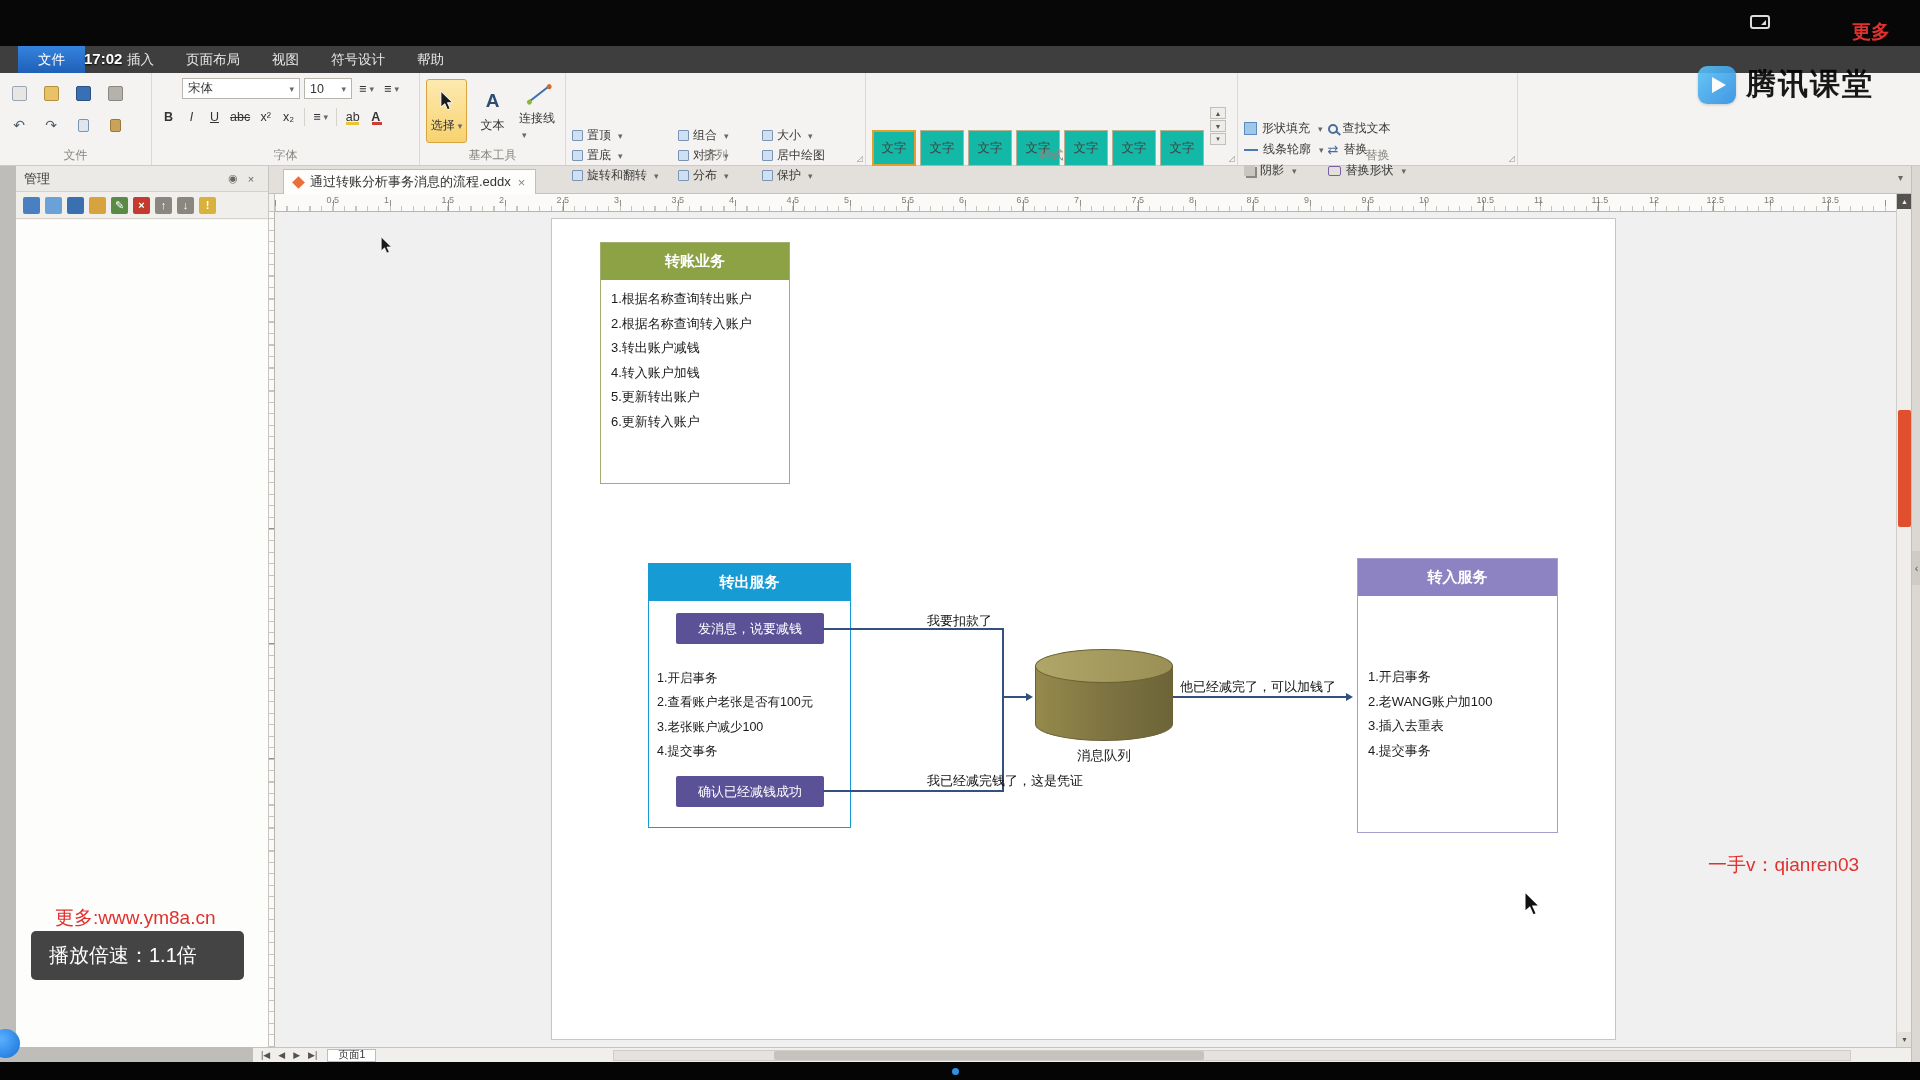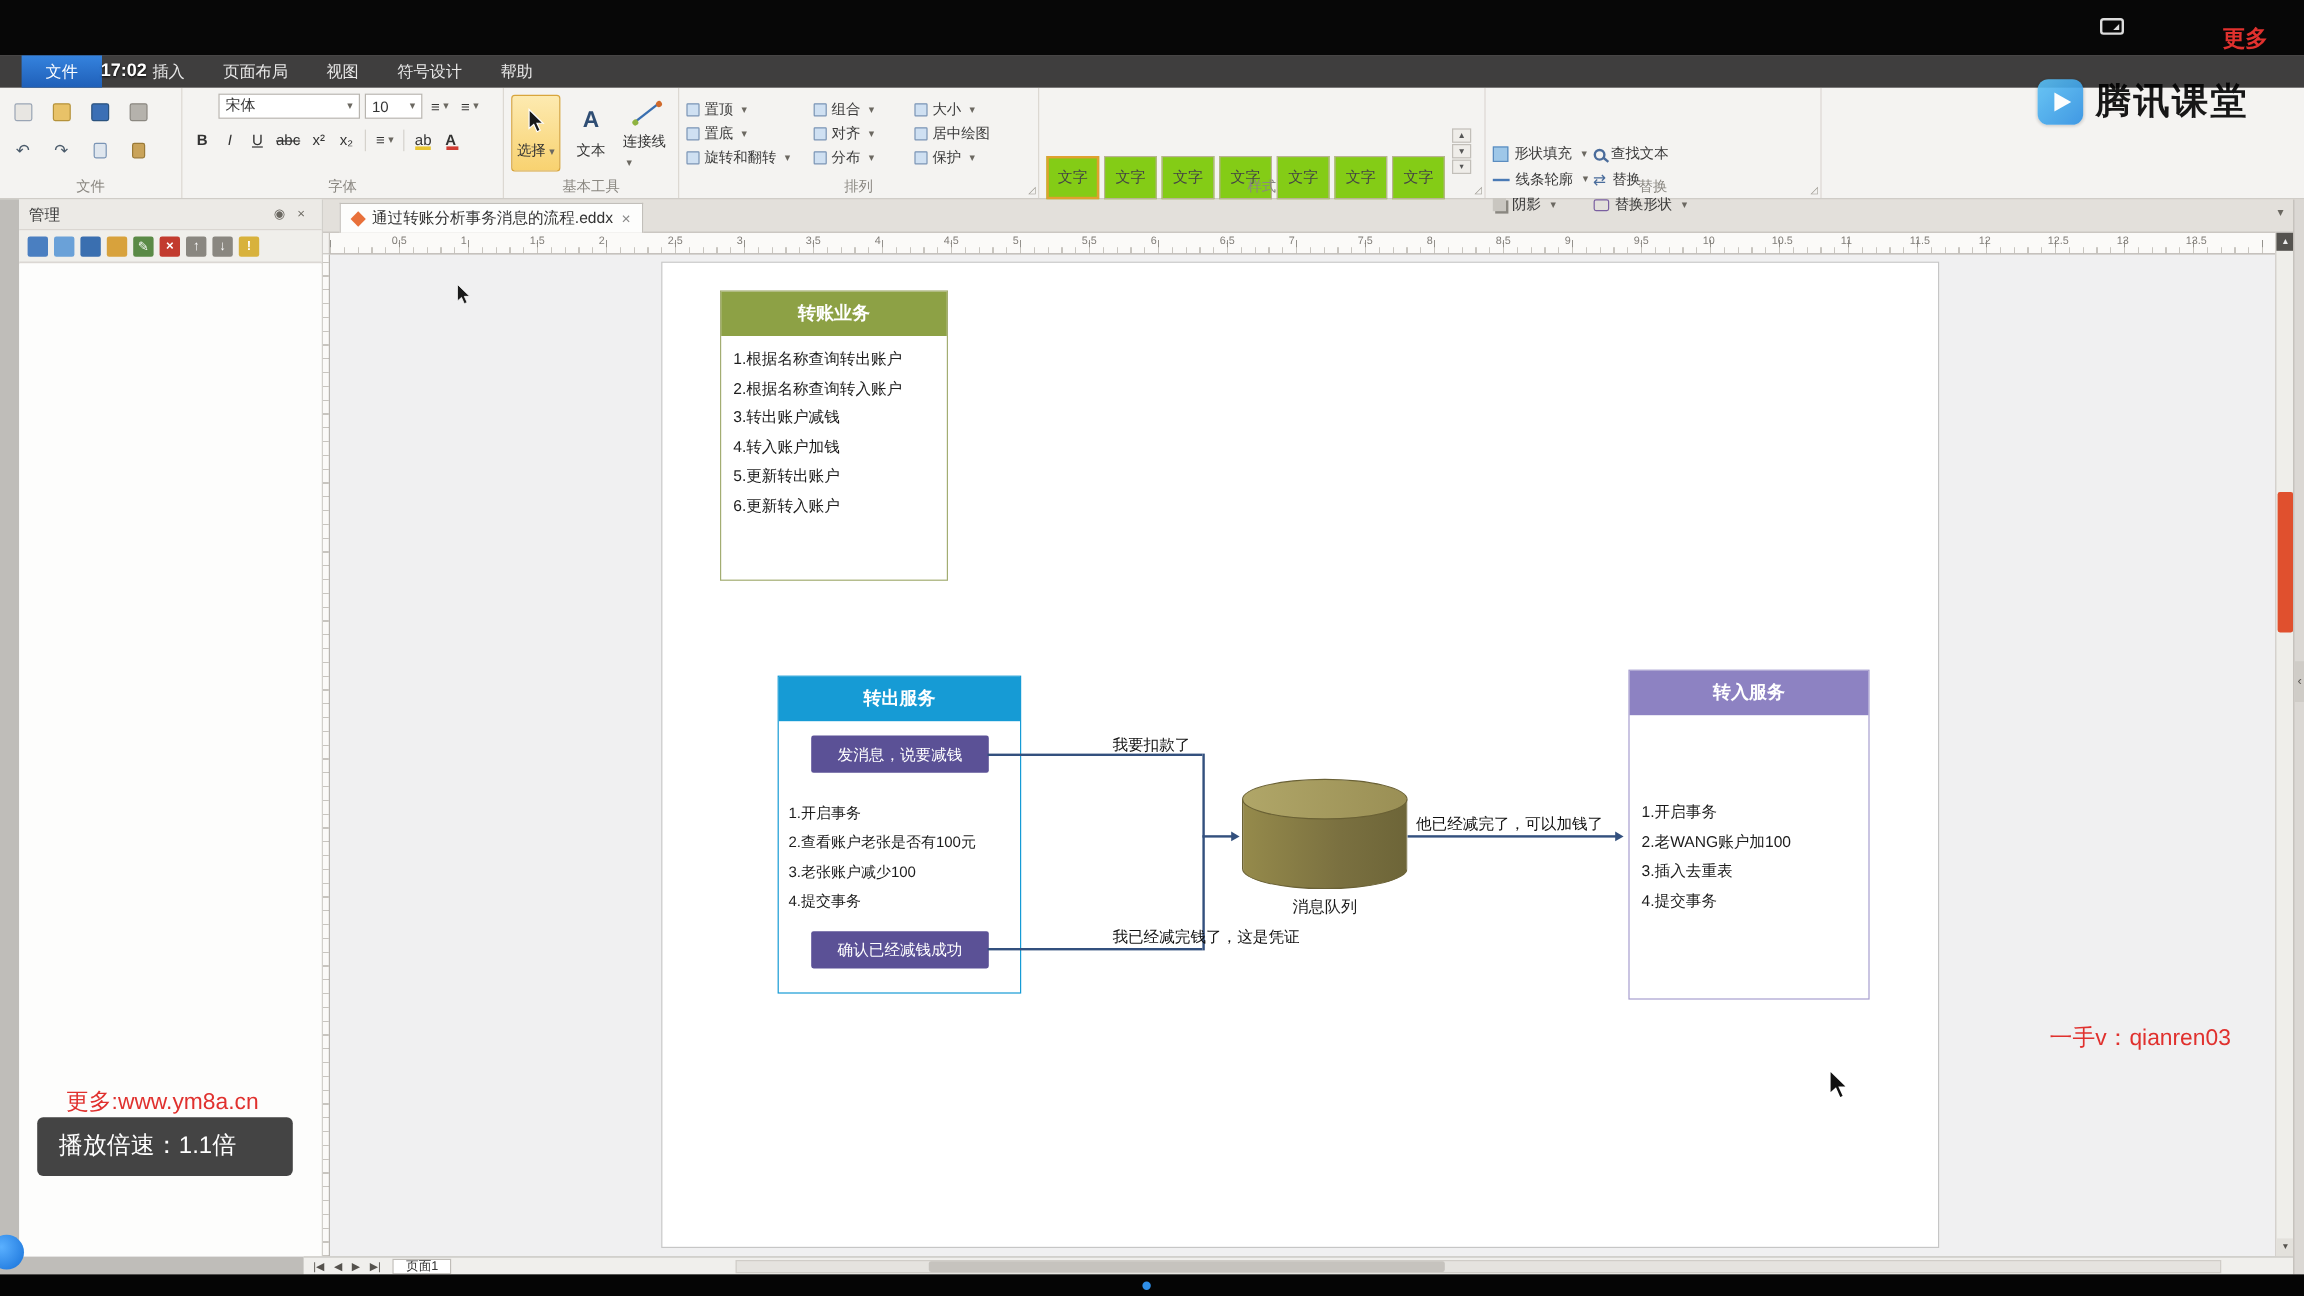--- a/index.html
+++ b/index.html
@@ -66,26 +66,26 @@
   .tools-row { display:flex; gap:5px; padding-top:1px; }
   .tool-big { width:44px; height:64px; display:flex; flex-direction:column; align-items:center; justify-content:center;
     gap:3px; border:1px solid transparent; border-radius:3px; font-size:12px; color:#333; }
   .tool-big.selected { background:linear-gradient(#fdeab0,#f8d270); border-color:#d8a53c; }
   .tool-ico { width:26px; height:26px; display:flex; align-items:center; justify-content:center; }
   .txt-ico { font-size:19px; font-weight:bold; color:#2f4d73; }
   .conn-ico { width:22px; height:2px; background:#3a6fb0; transform:rotate(-38deg); position:relative; }
   .conn-ico::before,.conn-ico::after { content:""; position:absolute; width:5px; height:5px; border-radius:50%;
     background:#8fb340; top:-1.5px; } .conn-ico::before{ left:-4px; } .conn-ico::after{ right:-4px; background:#d06a2c; }
 
-  .arr-grid { display:grid; grid-template-columns:104px 82px 100px; grid-auto-rows:19px; gap:1px 2px; padding-top:4px; }
+  .arr-grid { display:grid; grid-template-columns:104px 82px 100px; grid-auto-rows:19px; gap:1px 2px; padding-top:4px;margin-top:44px; }
   .arr-item { display:flex; align-items:center; gap:4px; font-size:12px; color:#3a3a3a; white-space:nowrap; }
   .arr-ico { width:11px; height:11px; border:1px solid #7a94b5; background:#cfe0f2; border-radius:1px; flex:none; }
 
   .style-row { display:flex; align-items:center; gap:4px; padding-top:8px; }
-  .style-cell { width:44px; height:36px; background:#84cc16; border:1px solid #b8b293; display:flex; align-items:center;
+  .style-cell { width:44px; height:36px; background:#14b8a6; border:1px solid #b8b293; display:flex; align-items:center;
     justify-content:center; font-size:12.5px; color:#444;margin-top:44px; }
   .style-cell.sel { border:2px solid #e0a030; }
   .style-scroll { display:flex; flex-direction:column; gap:1px; margin-left:2px; }
   .sbtn { width:16px; height:12px; border:1px solid #c2bfb9; background:#efede9; font-size:7px; color:#555;
     display:flex; align-items:center; justify-content:center; }
 
   .rep-cols { display:flex; gap:4px; padding-top:5px;margin-top:37px; }
   .rep-col { display:flex; flex-direction:column; gap:4px; }
   .rep-item { display:flex; align-items:center; gap:5px; font-size:12px; color:#3a3a3a; white-space:nowrap; }
   .ri-fill { width:13px; height:13px; background:#9ec7e8; border:1px solid #5b8cbf; }

